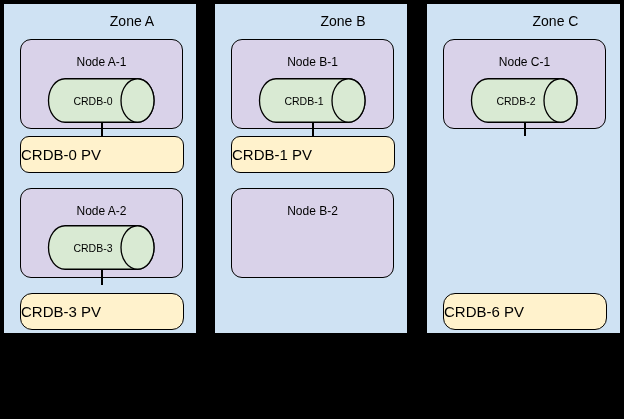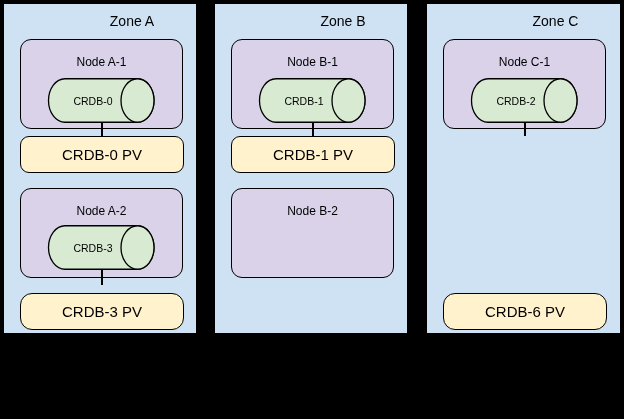--- a/index.html
+++ b/index.html
@@ -76,21 +76,21 @@
     position: absolute;
     left: 16px;
     width: 164px;
     height: 37px;
     background: var(--pv-fill, #fff2cc);
     border: 1.3px solid var(--border, #000);
     border-radius: 9px;
     box-sizing: border-box;
     display: flex;
     align-items: center;
-    justify-content: center;
+    justify-content: flex-start;
     font-size: 15px;
   }
   
   .row1-node { top: 35px; }
   .row1-pod  { top: 74px; }
   .row1-conn { top: 119px; height: 13px; }
   .row1-pv   { top: 132px; }
   .row2-node { top: 184px; }
   .row2-pod  { top: 221px; }
   .row2-conn { top: 266px; height: 15px; }

